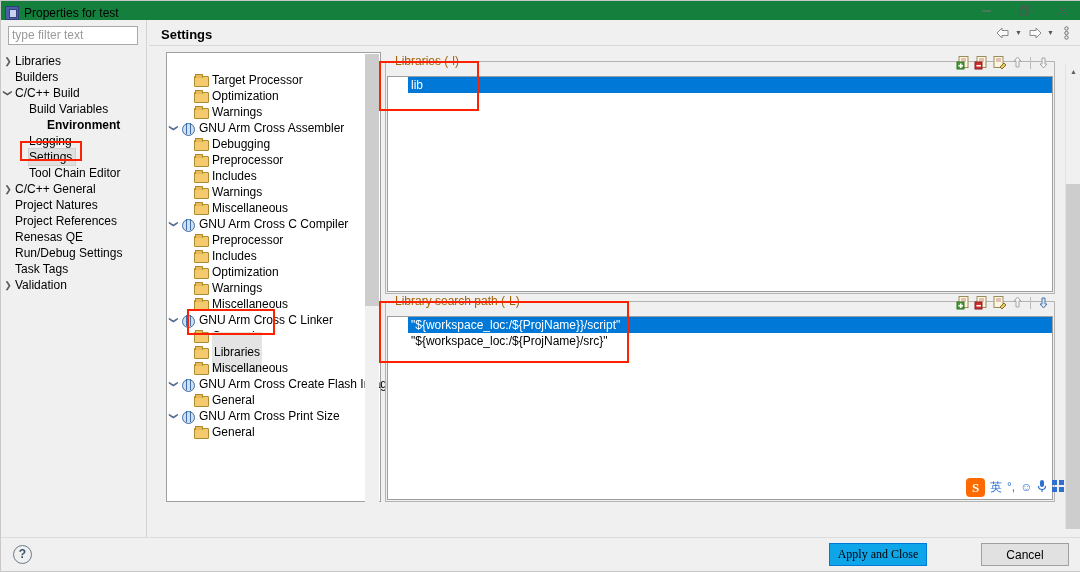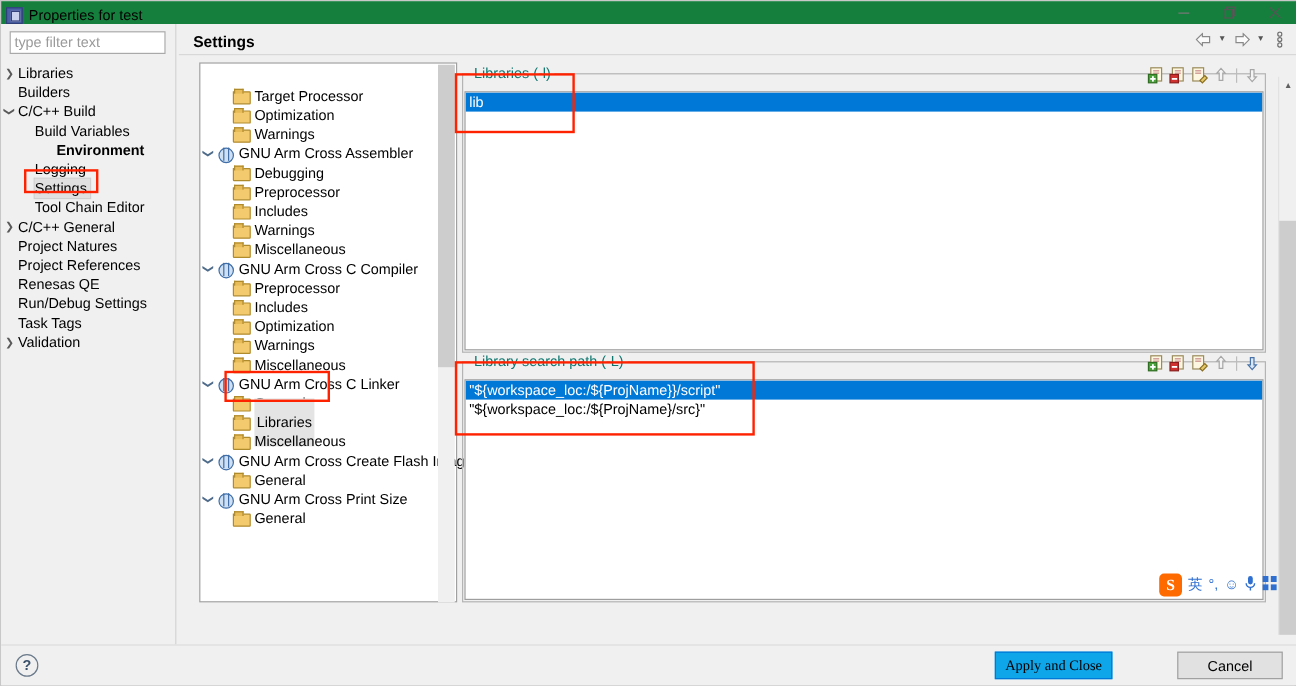--- a/index.html
+++ b/index.html
@@ -142,32 +142,32 @@
   }
 
   
   .grp { position: absolute; }
   .grp-frame {
     position: absolute; left: 0; top: 7px; width: 100%; height: calc(100% - 7px);
     border: 1px solid #b4b4b4; background: transparent;
   }
   .grp-title {
     position: absolute; left: 7px; top: 0px; background: #f0f0f0;
-    padding: 0 3px; font-size: 12px; color: #0f766e; white-space: nowrap;
+    padding: 0 3px; font-size: 12px; color: #a16207; white-space: nowrap;
   }
   .grp-tools {
     position: absolute; right: 4px; top: 1px; display: flex; align-items: center; gap: 3px;
   }
   .tbtn { width: 15px; height: 15px; position: relative; }
   .tbtn svg { display: block; }
   .tsep { width: 1px; height: 12px; background: #bcbcbc; margin: 0 2px; }
 
   .listarea {
     position: absolute; left: 2px; top: 22px; right: 2px; bottom: 2px;
-    background: #ffffff; border: 1px solid #9e9e9e; overflow: hidden;
+    background: #ffffff; border: 1px solid #9e9e9e; overflow: hidden; padding-left: 20px;
   }
   .litem {
     height: 16px; line-height: 16px; font-size: 12px; padding-left: 3px;
     white-space: nowrap; color: #000;
   }
   .litem.selected { background: #0078d7; color: #ffffff; }
 
   
   .dlg-scroll {
     position: absolute; right: 1px; top: 44px; width: 15px; height: 465px;

